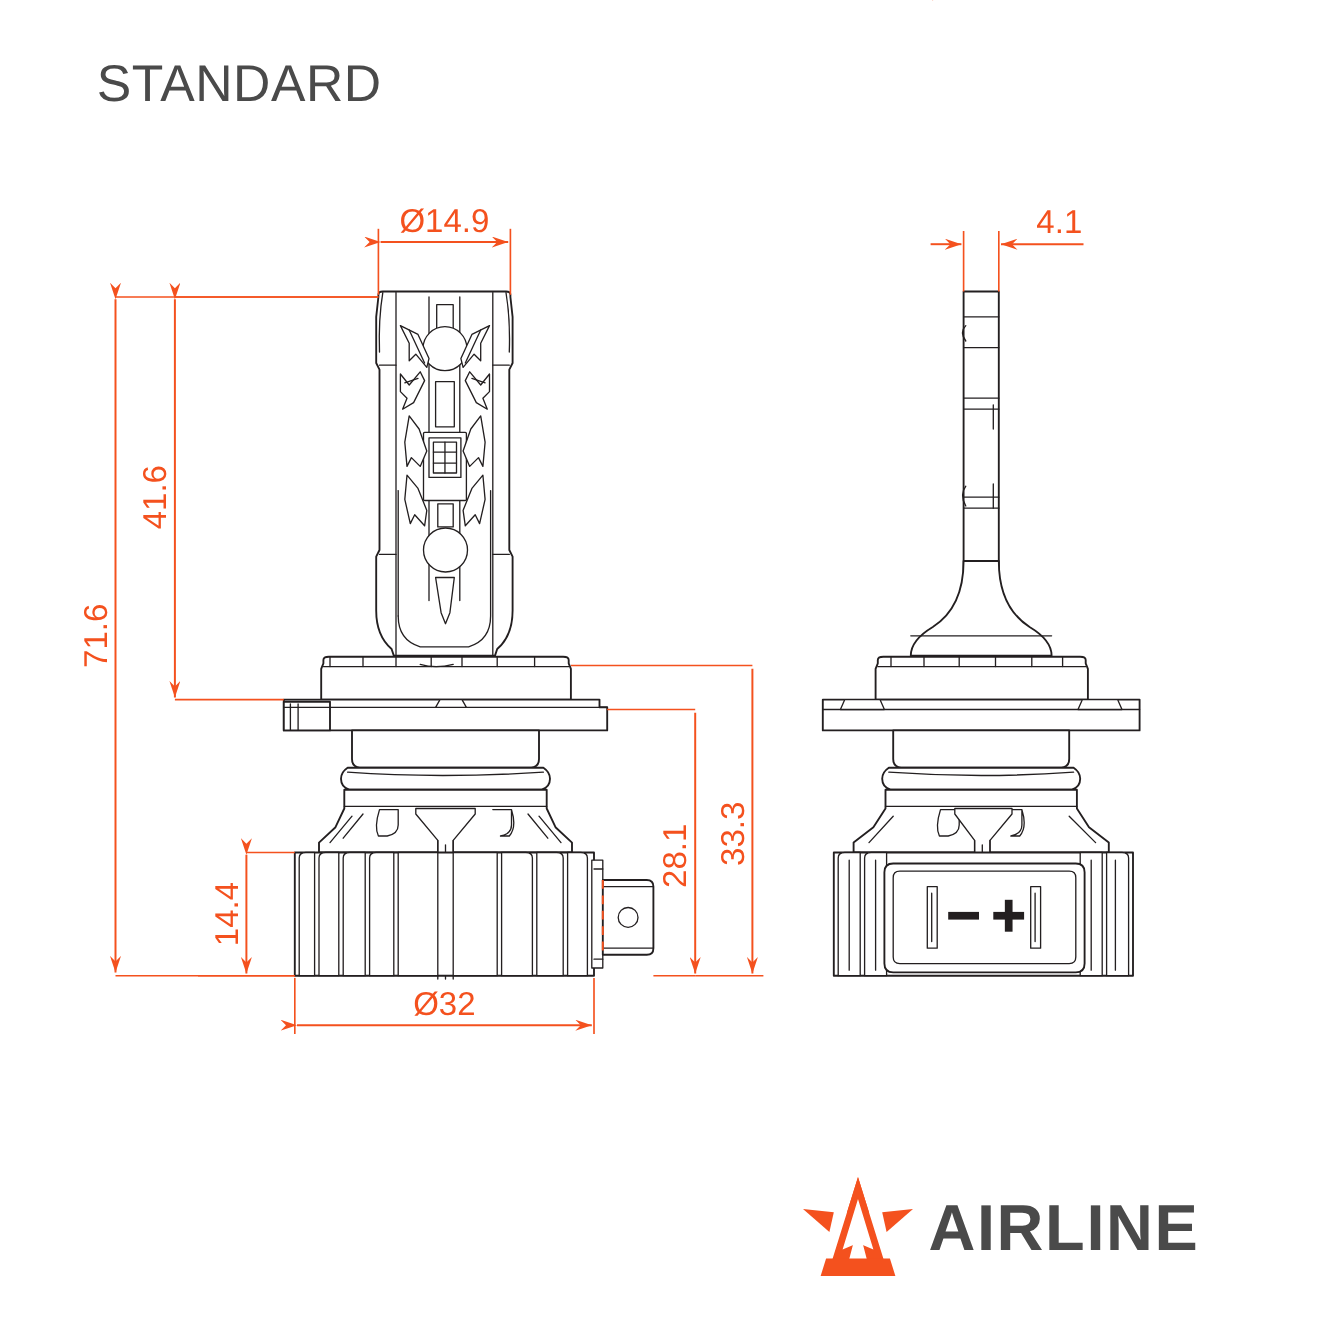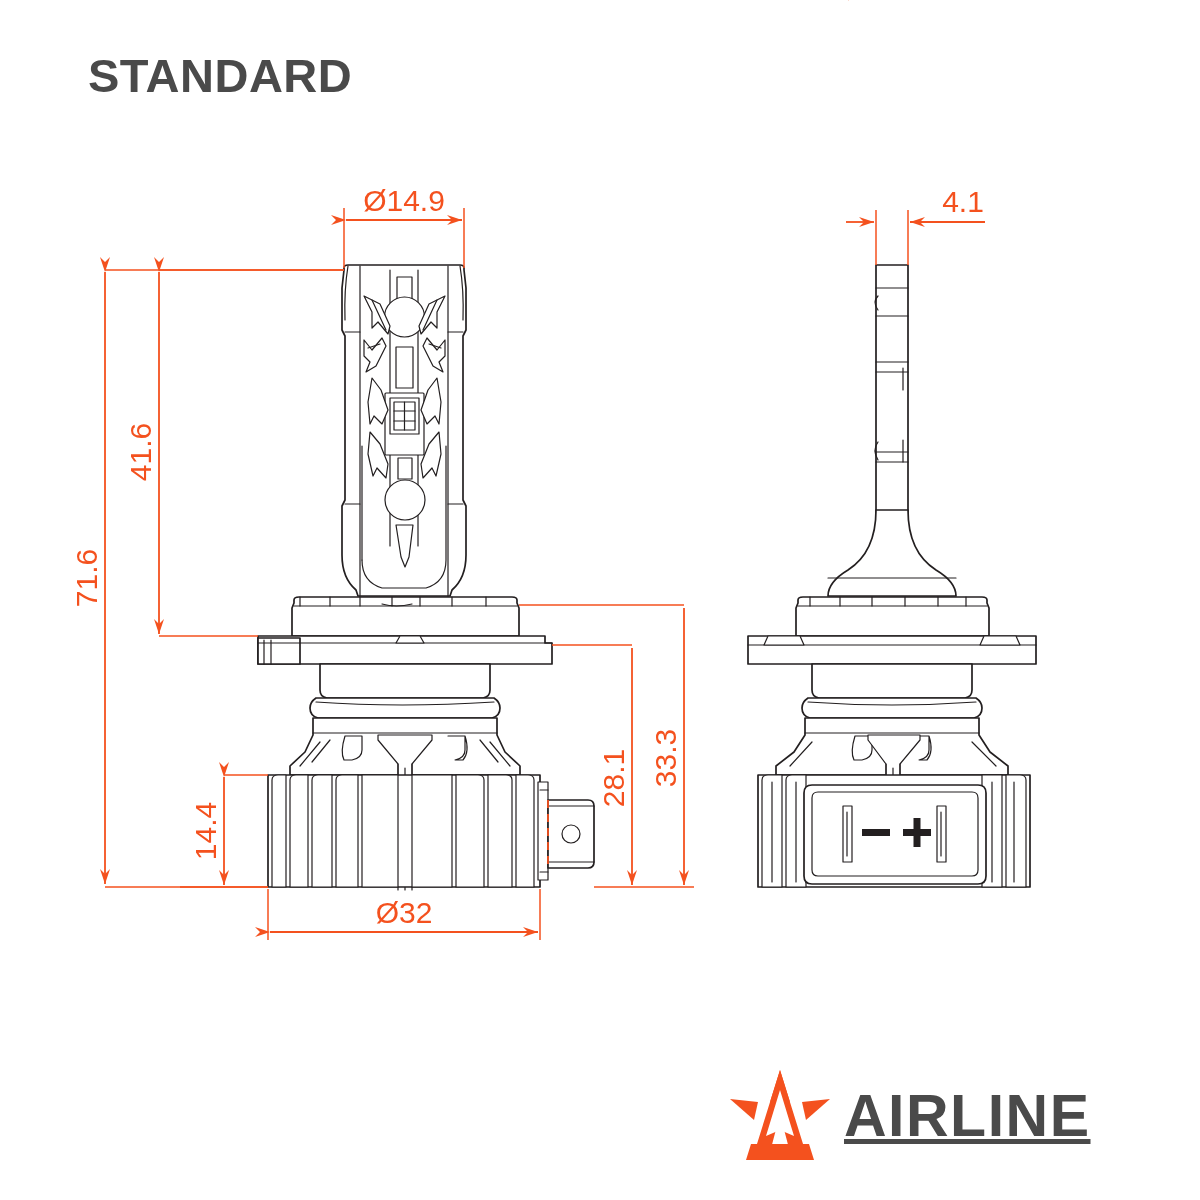--- a/index.html
+++ b/index.html
@@ -18,21 +18,21 @@
   #sheet {
     position: absolute;
     left: 0; top: 0;
     width: 1200px;
     height: 1200px;
     background: #ffffff;
   }
   .title {
     position: absolute;
     font-family: "Liberation Sans", sans-serif;
-    font-weight: 700;
+    font-weight: 400;
     font-size: 47px;
     letter-spacing: 0.5px;
     color: #4a4a4a;
     white-space: nowrap;
   }
   #title-left  { left: 88px;  top: 48px; }
   #title-right { left: 760px; top: 48px; }
 
   #drawing-svg {
     position: absolute;
@@ -51,21 +51,20 @@
   }
   #logo-mark { width: 104px; height: 96px; flex: none; }
   #logo-text {
     font-family: "Liberation Sans", sans-serif;
     font-weight: bold;
     font-size: 59px;
     letter-spacing: 1.5px;
     color: #4a4a4a;
     margin-left: 12px;
     line-height: 1;
-    text-decoration: underline;
   }
 </style>
 </head>
 <body>
 
 <div id="sheet">
 
   <div class="title" id="title-left">STANDARD</div>
 
 

